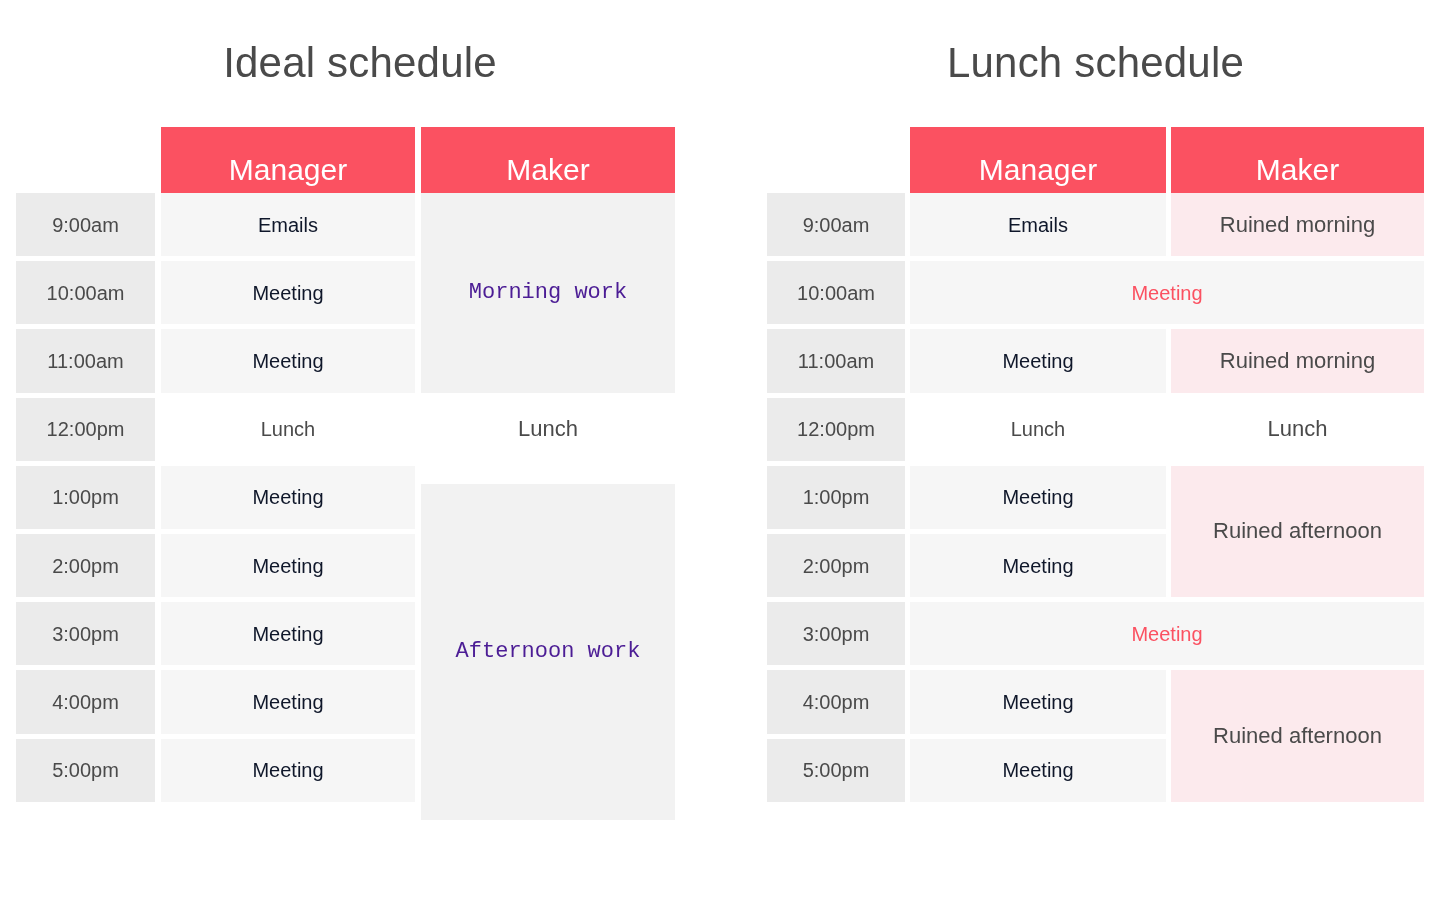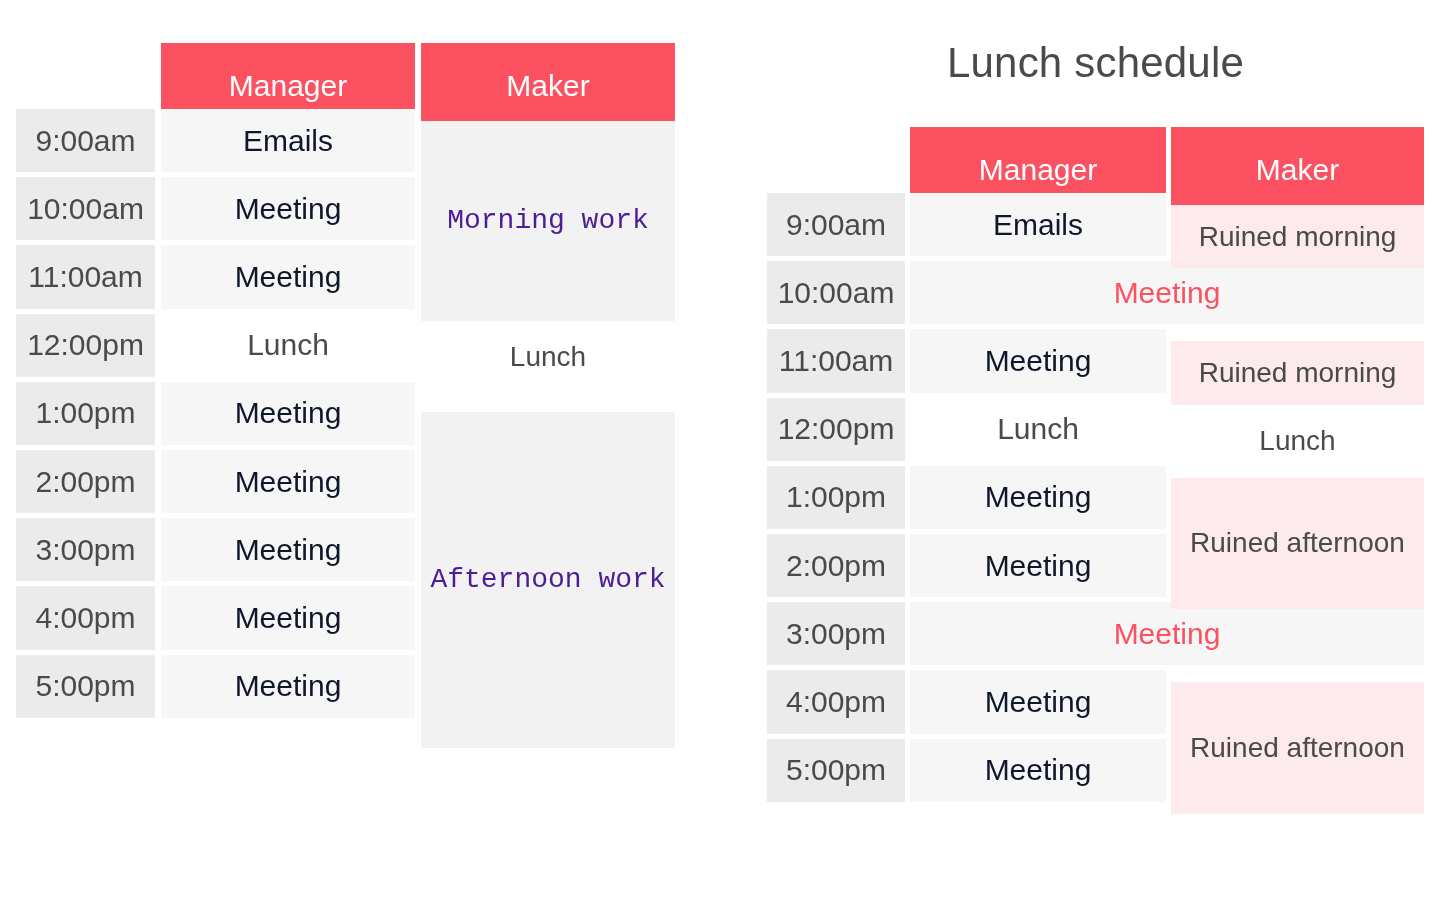--- a/index.html
+++ b/index.html
@@ -75,21 +75,21 @@
     position: relative;
     height: 68.2px;
   }
   .cell {
     position: absolute;
     top: 0;
     bottom: 5px;
     display: flex;
     align-items: center;
     justify-content: center;
-    font-size: 30px;
+    font-size: 20px;
     line-height: 1;
     white-space: nowrap;
   }
   .cell-time {
     background: #ebebeb;
     color: #4a4a4a;
   }
   .cell-plain {
     background: #f6f6f6;
     color: #0f172a;
@@ -102,34 +102,34 @@
     background: #f6f6f6;
     color: #fb5161;
   }
 
   
   .span-block {
     position: absolute;
     display: flex;
     align-items: center;
     justify-content: center;
-    font-size: 28px;
+    font-size: 22px;
     line-height: 1;
     white-space: nowrap;
-    margin-top: 12px;
   }
   .span-work   { background: #f2f2f2; color: #4c1d95; font-family: Liberation Mono, monospace; }
   .span-ruined { background: #fceaed; color: #4a4a4a; }
 </style>
 </head>
 <body>
 
 <div class="page">
 
   <section class="panel panel-left">
+    <h1 class="panel-title">Ideal schedule</h1>
 
     <div class="grid grid-left">
 
       <div class="head-row">
         <div class="head-cell" style="left:145px; width:254px;">Manager</div>
         <div class="head-cell" style="left:405px; width:254px;">Maker</div>
       </div>
 
       <div class="body-rows" id="ideal-body" style="height: 613.8px;">
           <div class="row">

